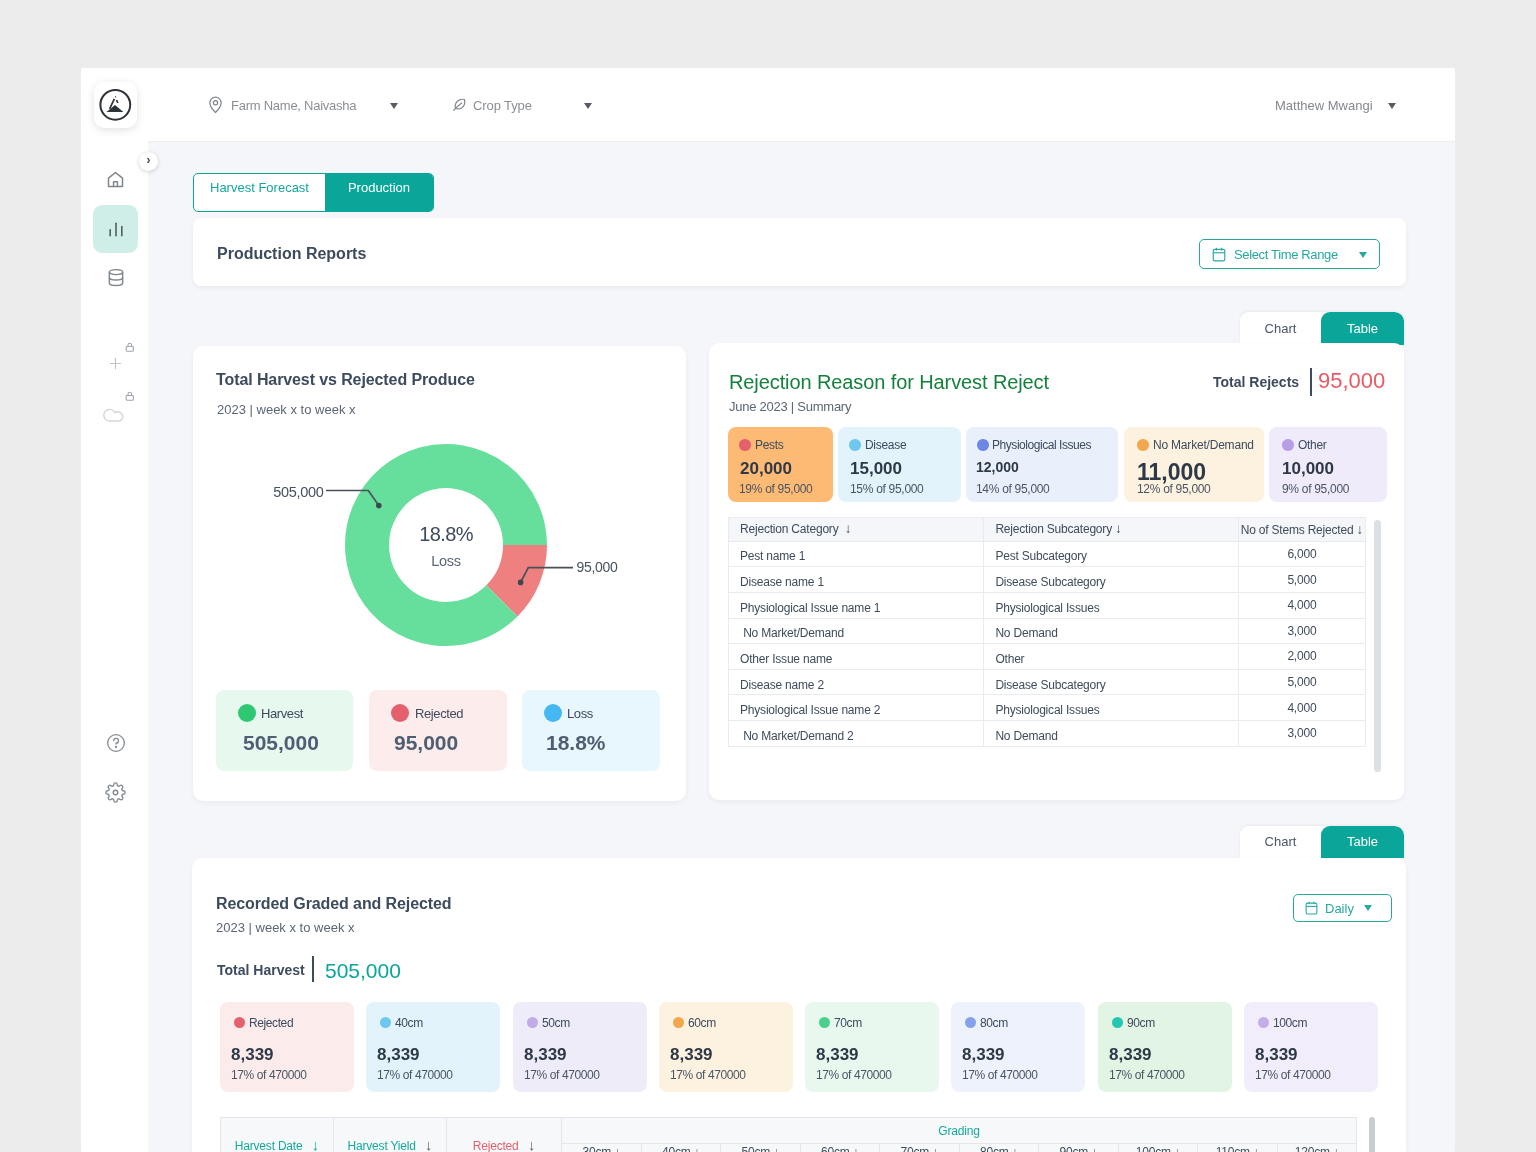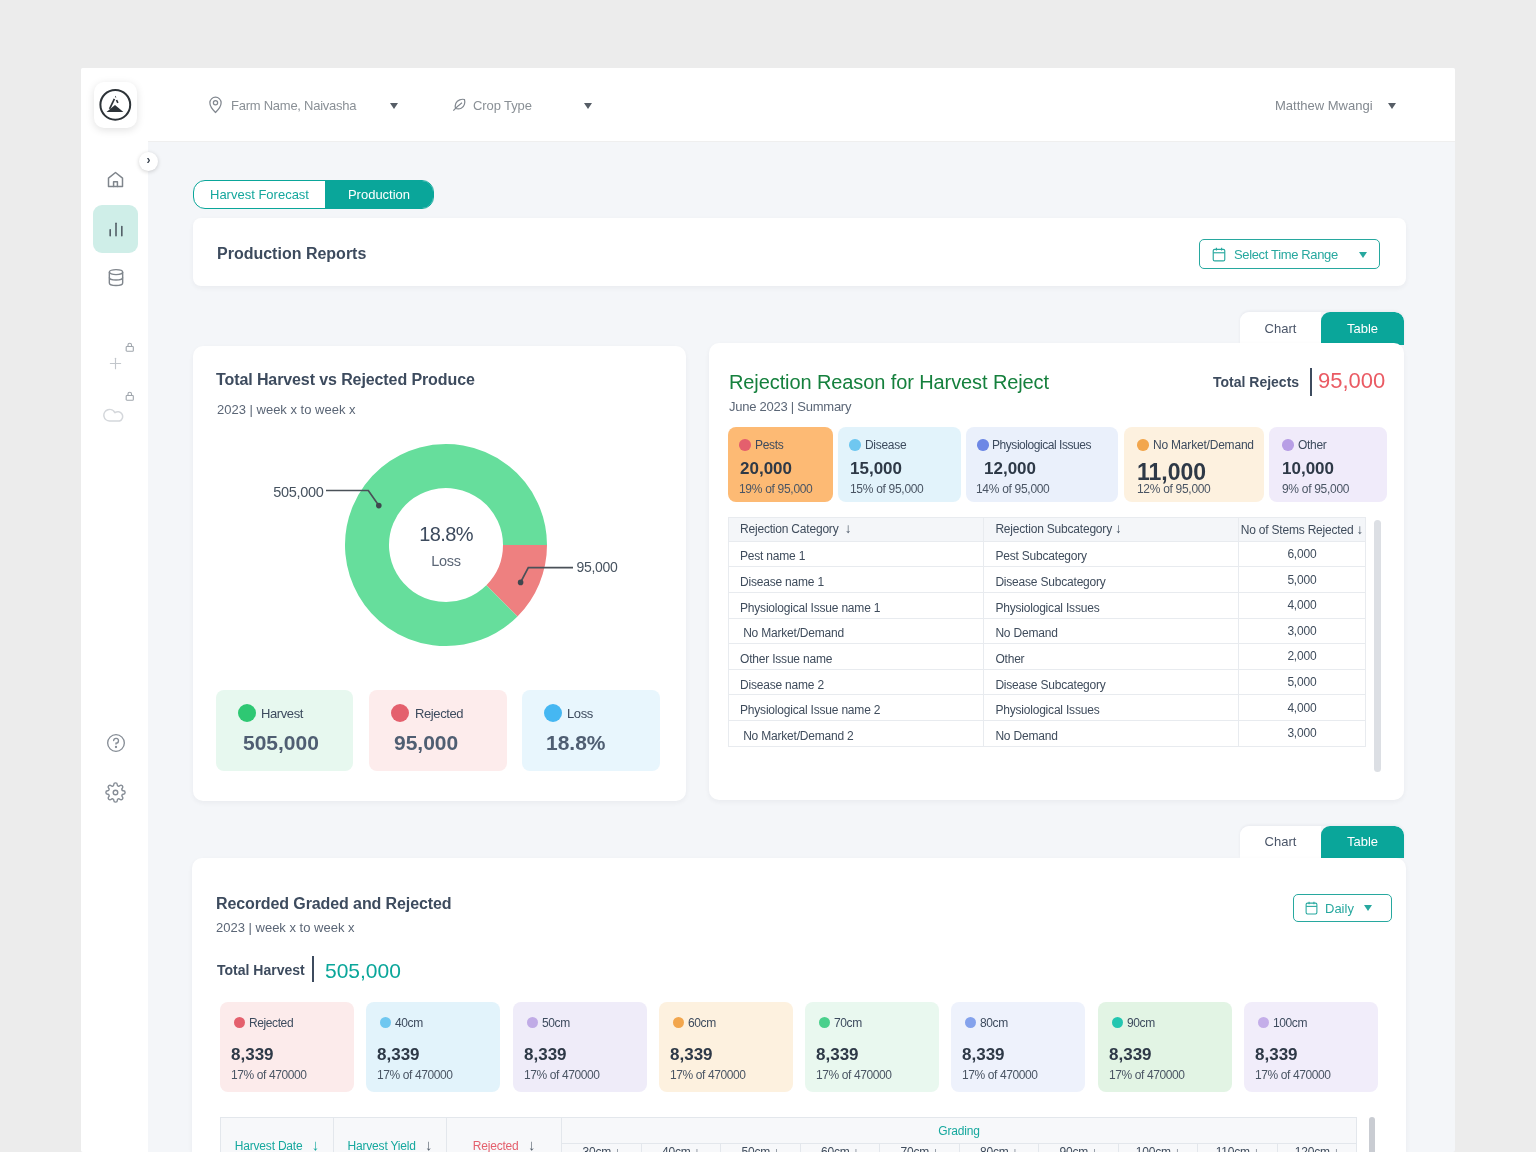--- a/index.html
+++ b/index.html
@@ -77,21 +77,21 @@
 <div class="abs" style="left:390px; top:103px; width:0; height:0; border-left:4.8px solid transparent; border-right:4.8px solid transparent; border-top:6px solid #565d66;"></div>
 <svg class="abs" style="left:451px; top:97px;" width="16" height="16" viewBox="0 0 24 24" fill="none" stroke="#81878f" stroke-width="1.8">
   <path d="M20.2 3.8 C16 2.5 9.5 4.5 7.3 9.5 C5.6 13.3 6.8 17.2 6.8 17.2 C6.8 17.2 11.5 18.6 15.3 16.9 C20.3 14.7 21.5 8 20.2 3.8 Z"></path>
   <path d="M3.5 20.5 C8 15.5 13 11 16.5 8.5"></path>
 </svg>
 <div class="abs" style="left:473px; top:98px; font-size:13px; letter-spacing:-0.1px; color:#8a9096;">Crop Type</div>
 <div class="abs" style="left:584px; top:103px; width:0; height:0; border-left:4.8px solid transparent; border-right:4.8px solid transparent; border-top:6px solid #565d66;"></div>
 <div class="abs" style="left:1275px; top:98px; font-size:13px; color:#82888f;">Matthew Mwangi</div>
 <div class="abs" style="left:1388px; top:103px; width:0; height:0; border-left:4.8px solid transparent; border-right:4.8px solid transparent; border-top:6px solid #565d66;"></div>
 
-<div class="abs" style="left:193px; top:180px; height:29px; border:1px solid #0aa69a; border-radius:12px; background:#fff; display:flex; overflow:hidden;">
+<div class="abs" style="left:193px; top:173px; height:39px; border:1px solid #0aa69a; border-radius:5px; background:#fff; display:flex; overflow:hidden;">
   <div style="width:131px; text-align:center; line-height:27px; font-size:13px; color:#15a79d;">Harvest Forecast</div>
   <div style="width:108px; text-align:center; line-height:27px; font-size:13px; color:#fff; background:#0aa69a;">Production</div>
 </div>
 
 <div class="card" style="left:193px; top:218px; width:1213px; height:68px; border-radius:8px;"></div>
 <div class="abs" style="left:217px; top:245px; font-size:16px; font-weight:bold; color:#3d4b5e;">Production Reports</div>
 <div class="abs" style="left:1199px; top:239px; width:181px; height:30px; border:1.5px solid #27a89f; border-radius:5px;"></div>
 <svg class="abs" style="left:1212px; top:247px;" width="14" height="15" viewBox="0 0 24 26" fill="none" stroke="#27a89f" stroke-width="2">
   <rect x="2" y="4" width="20" height="20" rx="2.5"></rect>
   <path d="M2 10 H22"></path>
@@ -153,21 +153,21 @@
 </div>
 <div class="rc" style="left:838px; width:123px; background:#e2f3fb;">
   <div class="abs" style="left:11px; top:12px; width:11.5px; height:11.5px; border-radius:50%; background:#6fc7f0;"></div>
   <div class="abs" style="left:27px; top:11px; font-size:12px; letter-spacing:-0.3px; color:#3d4b5e;">Disease</div>
   <div class="abs" style="left:12px; top:32px; font-size:17px; font-weight:bold; color:#2e3947;">15,000</div>
   <div class="abs" style="left:12px; top:55px; font-size:12px; letter-spacing:-0.3px; color:#4a5564; white-space:nowrap;">15% of 95,000</div>
 </div>
 <div class="rc" style="left:966px; width:152px; background:#eaf0fb;">
   <div class="abs" style="left:11px; top:12px; width:11.5px; height:11.5px; border-radius:50%; background:#6d87e5;"></div>
   <div class="abs" style="left:26px; top:11px; font-size:12px; letter-spacing:-0.45px; color:#3d4b5e; white-space:nowrap;">Physiological Issues</div>
-  <div class="abs" style="left:18px; top:32px; font-size:17px; font-weight:bold; color:#2e3947;">12,000</div>
+  <div class="abs" style="left:10px; top:32px; font-size:14px; font-weight:bold; color:#2e3947;">12,000</div>
   <div class="abs" style="left:10px; top:55px; font-size:12px; letter-spacing:-0.3px; color:#4a5564; white-space:nowrap;">14% of 95,000</div>
 </div>
 <div class="rc" style="left:1124px; width:140px; background:#fdf1df;">
   <div class="abs" style="left:13px; top:12px; width:11.5px; height:11.5px; border-radius:50%; background:#f2a64d;"></div>
   <div class="abs" style="left:29px; top:11px; font-size:12px; letter-spacing:-0.2px; color:#3d4b5e; white-space:nowrap;">No Market/Demand</div>
   <div class="abs" style="left:13px; top:32px; font-size:23px; font-weight:bold; color:#2e3947;">11,000</div>
   <div class="abs" style="left:13px; top:55px; font-size:12px; letter-spacing:-0.3px; color:#4a5564; white-space:nowrap;">12% of 95,000</div>
 </div>
 <div class="rc" style="left:1269px; width:118px; background:#f0ebfa;">
   <div class="abs" style="left:13px; top:12px; width:11.5px; height:11.5px; border-radius:50%; background:#b79ee5;"></div>

